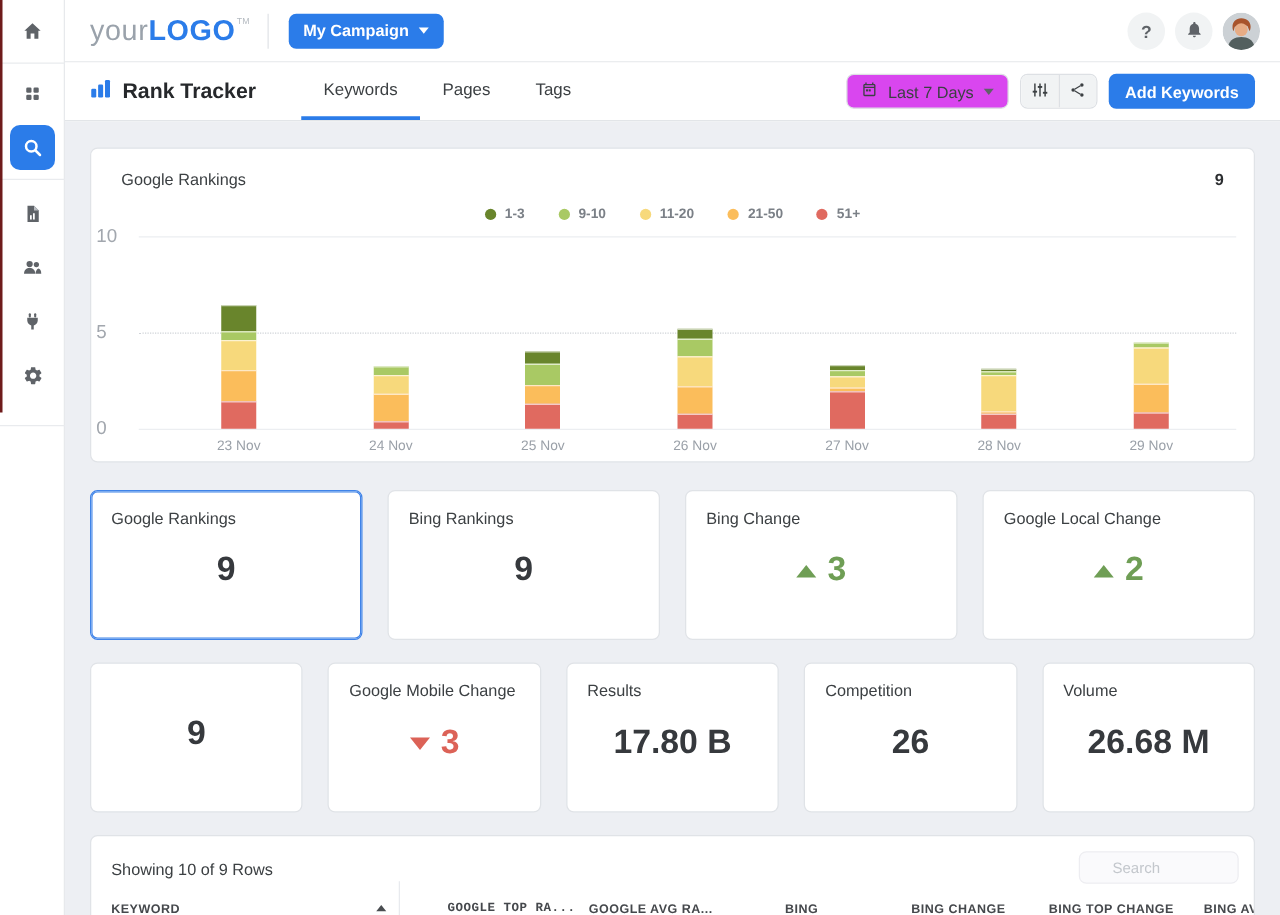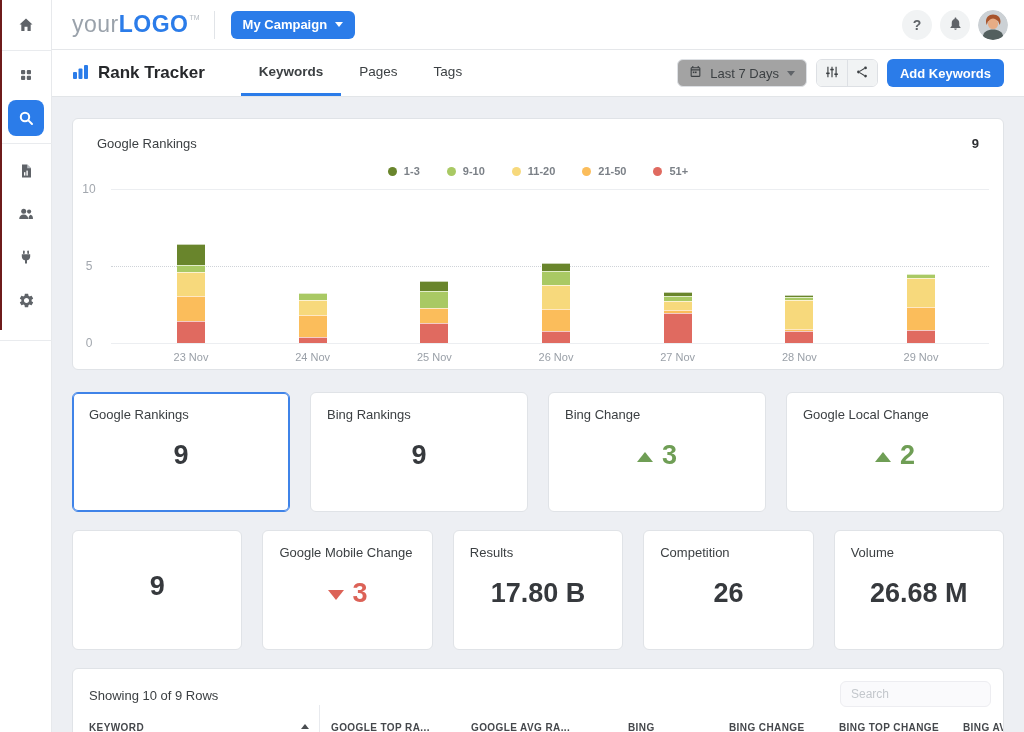--- a/index.html
+++ b/index.html
@@ -26,23 +26,23 @@
   .topbar-right { margin-left:auto; margin-right:16px; display:flex; align-items:center; gap:8px; }
   .circle-btn { width:30px; height:30px; border-radius:50%; background:#f1f3f4; border:none; display:flex; align-items:center; justify-content:center; font-size:14px; font-weight:700; color:#5f6368; cursor:pointer; }
   .avatar { width:30px; height:30px; border-radius:50%; overflow:hidden; cursor:pointer; }
 
   
   .subheader { position:absolute; left:52px; top:50px; width:972px; height:47px; background:#fff; border-bottom:1px solid #e2e5e8; display:flex; align-items:center; z-index:3; }
   .module-title { margin-left:20px; display:flex; align-items:center; gap:9px; }
   .module-title .t { font-size:17px; font-weight:700; color:#26282b; }
   .tabs { display:flex; margin-left:36px; height:100%; }
   .tab { font-size:13.5px; color:#3c4043; padding:0 18px; display:flex; align-items:center; height:100%; border-bottom:3px solid transparent; cursor:pointer; }
-  .tab.active { border-bottom-color:#2b7ce9; font-weight:700; }
+  .tab.active { border-bottom-color:#2b7ce9; font-weight:400; }
   .subheader-right { margin-left:auto; margin-right:20px; display:flex; align-items:center; gap:9px; }
-  .btn-date { background:#a3a3a3; border:1px solid #dde0e4; border-radius:6px; height:28px; padding:0 11px; display:flex; align-items:center; gap:8px; font-size:13px; color:#3c4043; cursor:pointer; }
+  .btn-date { background:#d946ef; border:1px solid #dde0e4; border-radius:6px; height:28px; padding:0 11px; display:flex; align-items:center; gap:8px; font-size:13px; color:#3c4043; cursor:pointer; }
   .btn-date .caret-down { border-top-color:#5f6368; }
   .btn-group { display:flex; border:1px solid #dde0e4; border-radius:6px; overflow:hidden; height:28px; }
   .btn-icon { width:30px; background:#f1f3f4; border:none; display:flex; align-items:center; justify-content:center; cursor:pointer; }
   .btn-icon + .btn-icon { border-left:1px solid #dde0e4; }
   .btn-add { background:#2b7ce9; color:#fff; font-size:13px; font-weight:600; border:none; border-radius:6px; height:28px; padding:0 13px; cursor:pointer; }
 
   
   .content { position:absolute; left:52px; top:97px; width:972px; height:635px; background:#edeff3; overflow:hidden; }
   .card { background:#fff; border:1px solid #e0e3e7; border-radius:6px; }
 
@@ -50,41 +50,41 @@
   .chart-card { position:absolute; left:20px; top:21px; width:932px; height:252px; }
   .chart-title { position:absolute; left:24px; top:17px; font-size:13px; color:#3c4043; }
   .chart-total { position:absolute; right:24px; top:17px; font-size:13px; font-weight:700; color:#2c2e31; }
   .legend { position:absolute; left:0; top:46px; width:100%; display:flex; justify-content:center; gap:27px; }
   .legend-item { display:flex; align-items:center; gap:7px; cursor:pointer; }
   .legend-dot { width:9px; height:9px; border-radius:50%; }
   .legend-label { font-size:11px; font-weight:700; color:#7b8087; }
   .plot { position:absolute; left:38px; top:70px; width:878px; height:154px; }
   .gridline { position:absolute; left:0; width:100%; border-top:1px solid #eceef1; }
   .gridline.dotted { border-top:1px dotted #cfd3d8; }
-  .ytick { position:absolute; width:24px; text-align:center; font-size:12px; color:#a2a7ae; transform:translateY(-50%); }
+  .ytick { position:absolute; width:24px; text-align:left; font-size:15px; color:#a2a7ae; transform:translateY(-50%); }
   .bar { position:absolute; bottom:0; width:28px; display:flex; flex-direction:column-reverse; }
   .bar-seg { width:100%; border-top:1px solid rgba(255,255,255,.65); }
   .xlabel { position:absolute; top:162px; width:70px; text-align:center; font-size:11px; color:#9aa0a8; }
 
   
   .cards-row { position:absolute; left:20px; width:932px; height:120px; display:flex; gap:20px; }
   .row1 { top:295px; } .row2 { top:433px; }
   .stat-card { flex:1; display:flex; flex-direction:column; padding:14px 16px; cursor:pointer; }
   .stat-card.selected { border:1px solid #3f83e8; box-shadow:inset 0 0 0 1px #3f83e8; }
   .stat-title { font-size:13px; color:#3c4043; }
   .stat-value-wrap { flex:1; display:flex; align-items:center; justify-content:center; gap:9px; margin-top:-8px; }
   .stat-value { font-size:27px; font-weight:700; color:#36393d; }
   .stat-value.up { color:#6f9e55; } .stat-value.down { color:#dc6257; }
   .tri-up { width:0; height:0; border-left:8px solid transparent; border-right:8px solid transparent; border-bottom:10px solid #6f9e55; margin-top:2px; }
   .tri-down { width:0; height:0; border-left:8px solid transparent; border-right:8px solid transparent; border-top:10px solid #dc6257; margin-top:2px; }
 
   
   .table-card { position:absolute; left:20px; top:571px; width:932px; height:180px; overflow:hidden; }
   .showing { position:absolute; left:16px; top:19px; font-size:13px; color:#3c4043; }
-  .search-input { position:absolute; right:12px; top:12px; width:151px; height:26px; background:#fafafc; border:1px solid #ededf1; border-radius:6px; padding:0 10px; font-size:12px; color:#3c4043; font-family:"Liberation Sans", sans-serif; }
+  .search-input { position:absolute; right:12px; top:12px; width:128px; height:26px; background:#fafafc; border:1px solid #ededf1; border-radius:6px; padding:0 26px; font-size:12px; color:#3c4043; font-family:"Liberation Sans", sans-serif; }
   .search-input::placeholder { color:#c3c7cc; }
   .thead { position:absolute; left:0; top:48px; width:100%; height:40px; }
   .th { position:absolute; top:5px; font-size:10px; font-weight:700; letter-spacing:.4px; color:#45484c; white-space:nowrap; cursor:pointer; }
   .sort-caret { position:absolute; left:228px; top:7px; width:0; height:0; border-left:4px solid transparent; border-right:4px solid transparent; border-bottom:5px solid #4a4d51; cursor:pointer; }
   .col-divider { position:absolute; left:246px; top:-12px; width:1px; height:60px; background:#e8eaee; }
 </style>
 </head>
 <body>
 
 <div class="sidebar">
@@ -388,21 +388,21 @@
       </div>
     </div>
 
   <div class="card table-card">
     <div class="showing">Showing 10 of 9 Rows</div>
     <input class="search-input" type="text" placeholder="Search" style="">
     <div class="thead">
       <span class="sort-caret"></span>
       <span class="col-divider"></span>
     <span class="th" style="left: 16px;">KEYWORD</span>
-        <span class="th" style="left: 258px;">GOOGLE TOP RA...</span>
+        <span class="th" style="left: 285px; font-family: Liberation Mono, monospace;">GOOGLE TOP RA...</span>
         <span class="th" style="left: 398px;">GOOGLE AVG RA...</span>
         <span class="th" style="left: 555px;">BING</span>
         <span class="th" style="left: 656px;">BING CHANGE</span>
         <span class="th" style="left: 766px;">BING TOP CHANGE</span>
         <span class="th" style="left: 890px;">BING AVG...</span>
       </div>
   </div>
 
 </div>
 

